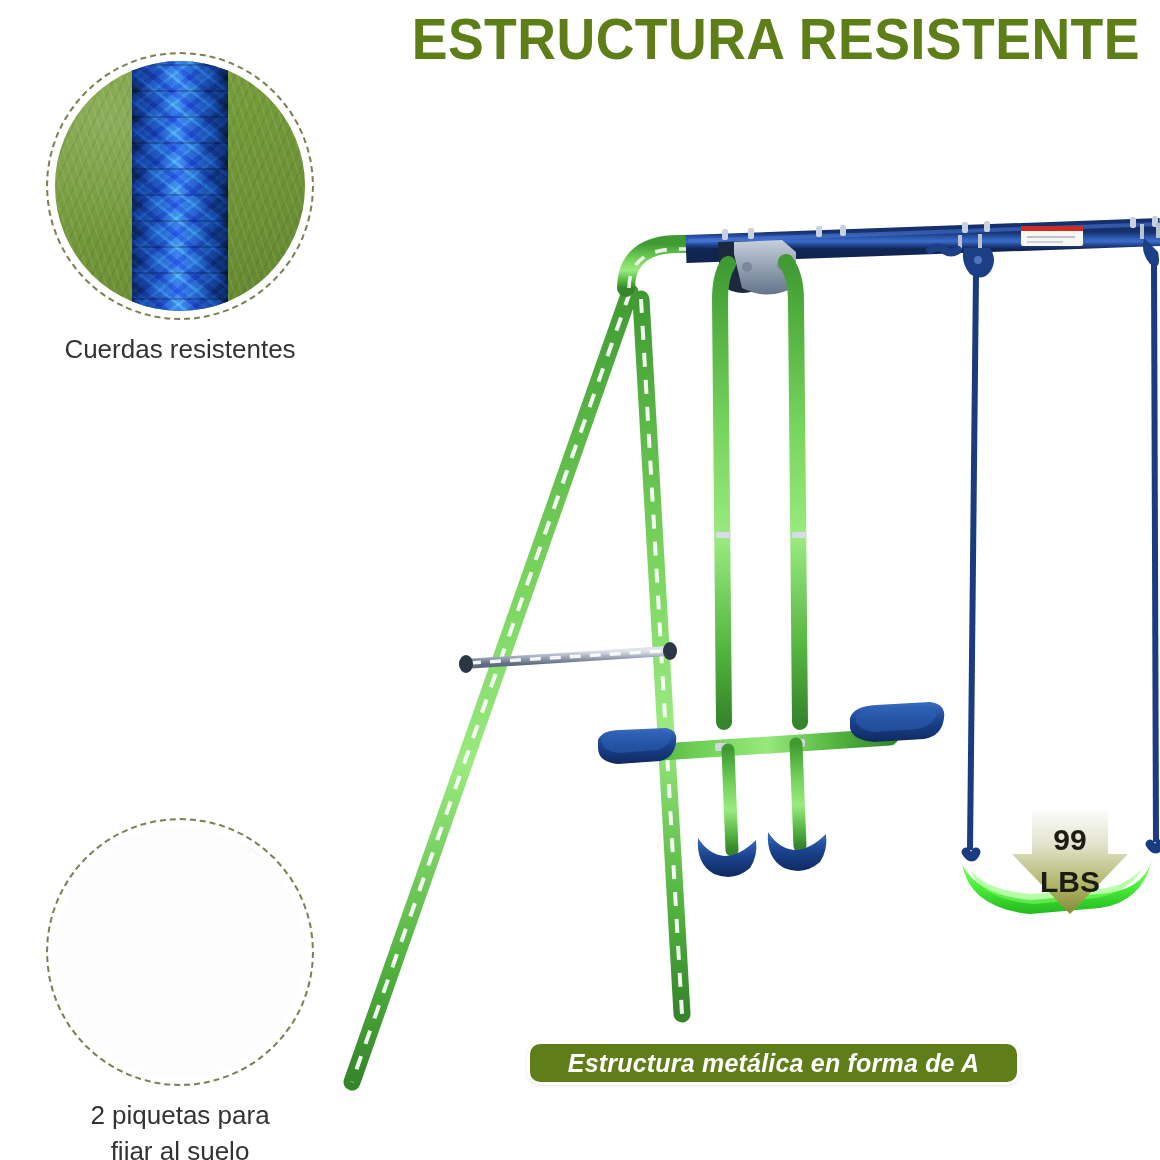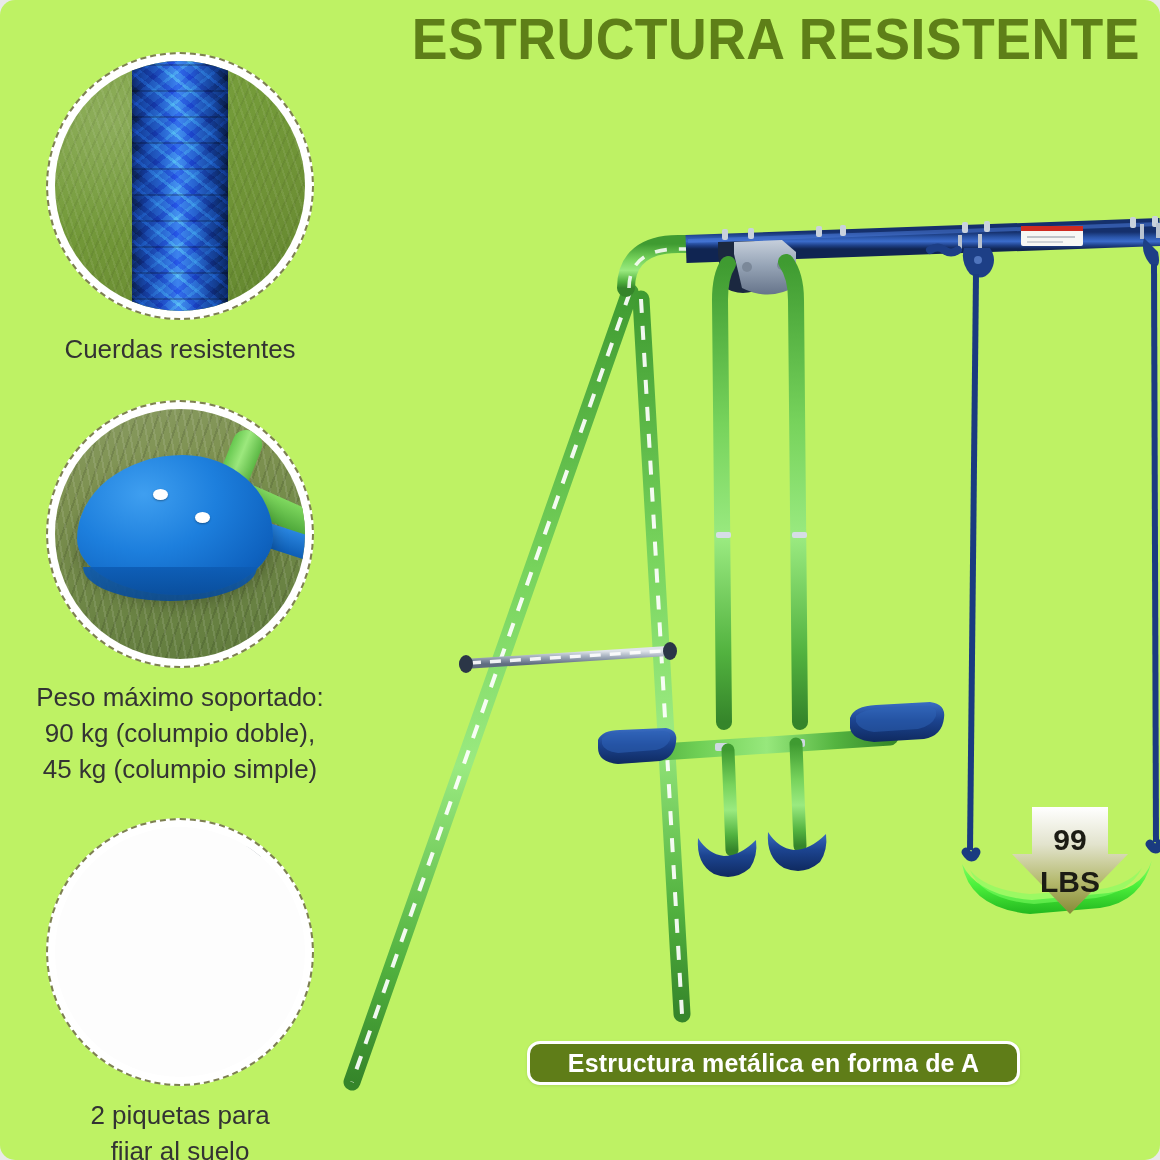--- a/index.html
+++ b/index.html
@@ -6,22 +6,21 @@
   * { box-sizing: border-box; margin: 0; padding: 0; }
   html, body {
     width: 1160px; height: 1160px;
     background: #e9e9e9;
     font-family: "Liberation Sans", "DejaVu Sans", sans-serif;
     overflow: hidden;
   }
   #page {
     position: relative;
     width: 1160px; height: 1160px;
-    background: #bef264;
-    border-radius: 15px;
+    background: #ffffff;
   }
 
   
   #title {
     position: absolute;
     left: 430px; top: 8px;
     width: 710px; height: 62px;
     display: flex; align-items: center; justify-content: flex-end;
     font-size: 57px;
     font-weight: bold;
@@ -195,20 +194,21 @@
     width: 493px; height: 44px;
     background: #5f7d18;
     border-radius: 13px;
     border: 3px solid #ffffff;
     display: flex; align-items: center; justify-content: center;
     color: #ffffff;
     font-size: 25px;
     font-weight: bold;
     letter-spacing: .2px;
     box-shadow: 0 1px 3px rgba(0,0,0,.10);
+    font-style: italic;
   }
 </style>
 </head>
 <body>
 
 <div id="page">
 
   <div id="title">ESTRUCTURA RESISTENTE</div>
 
   <div class="feature" style="top:52px;">
@@ -217,39 +217,20 @@
       <div class="circle-photo">
         <div class="grass-bg"></div>
         <div class="rope"></div>
       </div>
     </div>
     <div class="caption">
       <span class="line">Cuerdas resistentes</span>
     </div>
   </div>
 
-  <div class="feature" style="top:400px;">
-    <div class="circle-wrap">
-      <div class="circle-dashed"></div>
-      <div class="circle-photo">
-        <div class="grass-bg2"></div>
-        <div class="seat-tube-top"></div>
-        <div class="seat-tube-bot"></div>
-        <div class="seat-arm"></div>
-        <div class="seat-body"></div>
-        <div class="seat-dot d1"></div>
-        <div class="seat-dot d2"></div>
-      </div>
-    </div>
-    <div class="caption">
-      <span class="line">Peso máximo soportado:</span>
-      <span class="line">90 kg (columpio doble),</span>
-      <span class="line">45 kg (columpio simple)</span>
-    </div>
-  </div>
 
   <div class="feature" style="top:818px;">
     <div class="circle-wrap">
       <div class="circle-dashed"></div>
       <div class="circle-photo">
         <div class="stakes-bg"></div>
         <svg viewBox="0 0 250 250">
           <defs>
             <linearGradient id="steel" x1="0" y1="0" x2="1" y2="0">
               <stop offset="0%" stop-color="#b9bec4"></stop>

